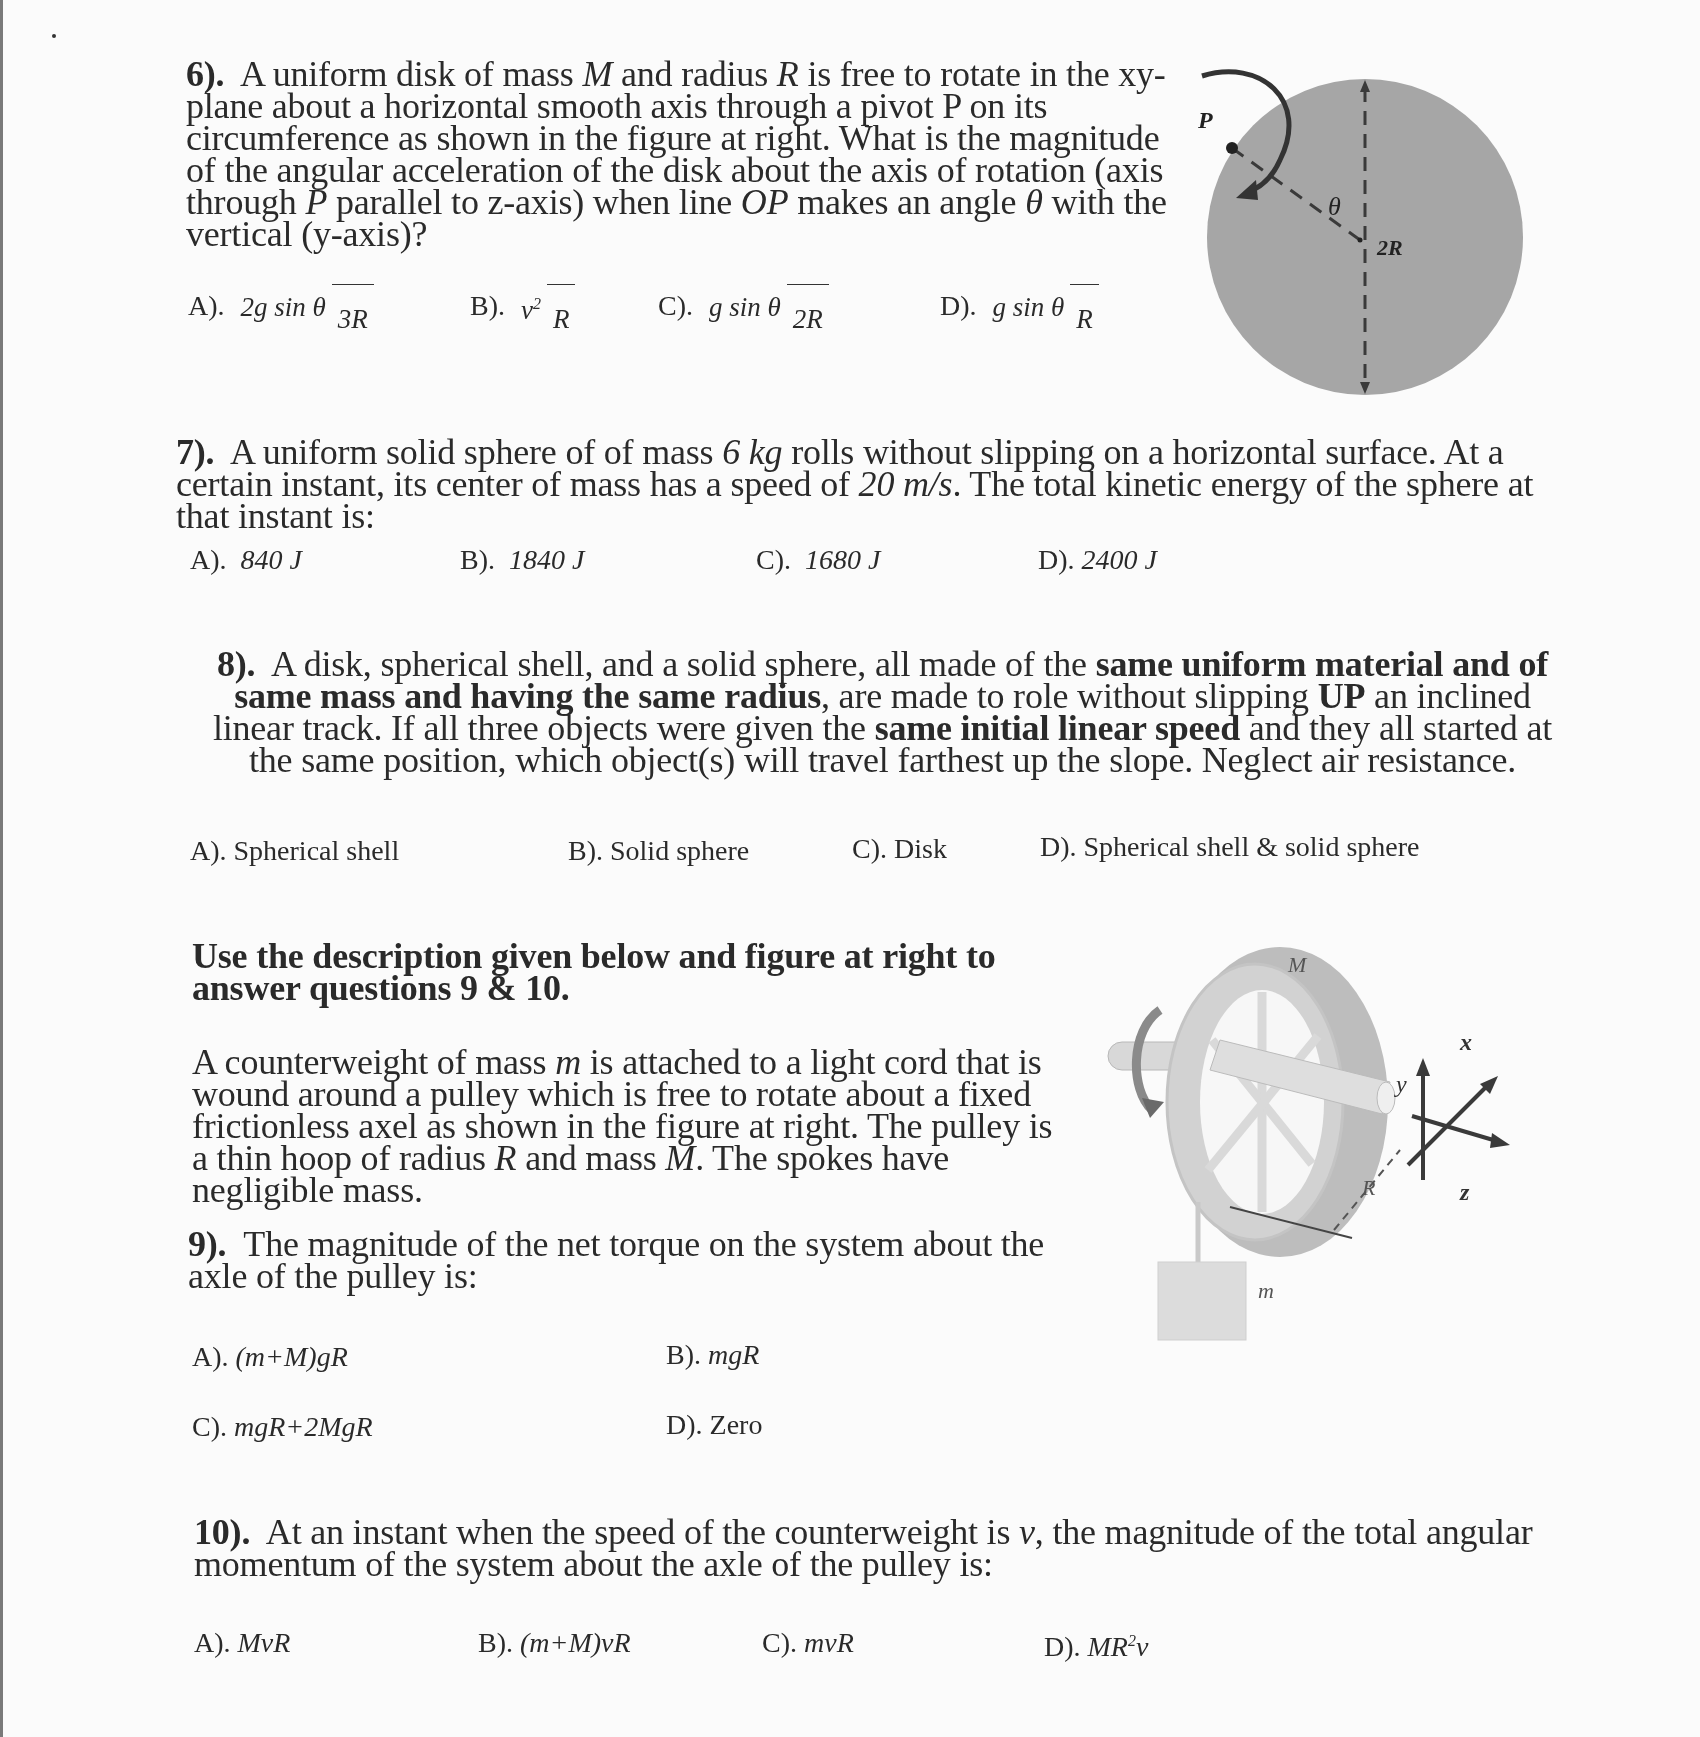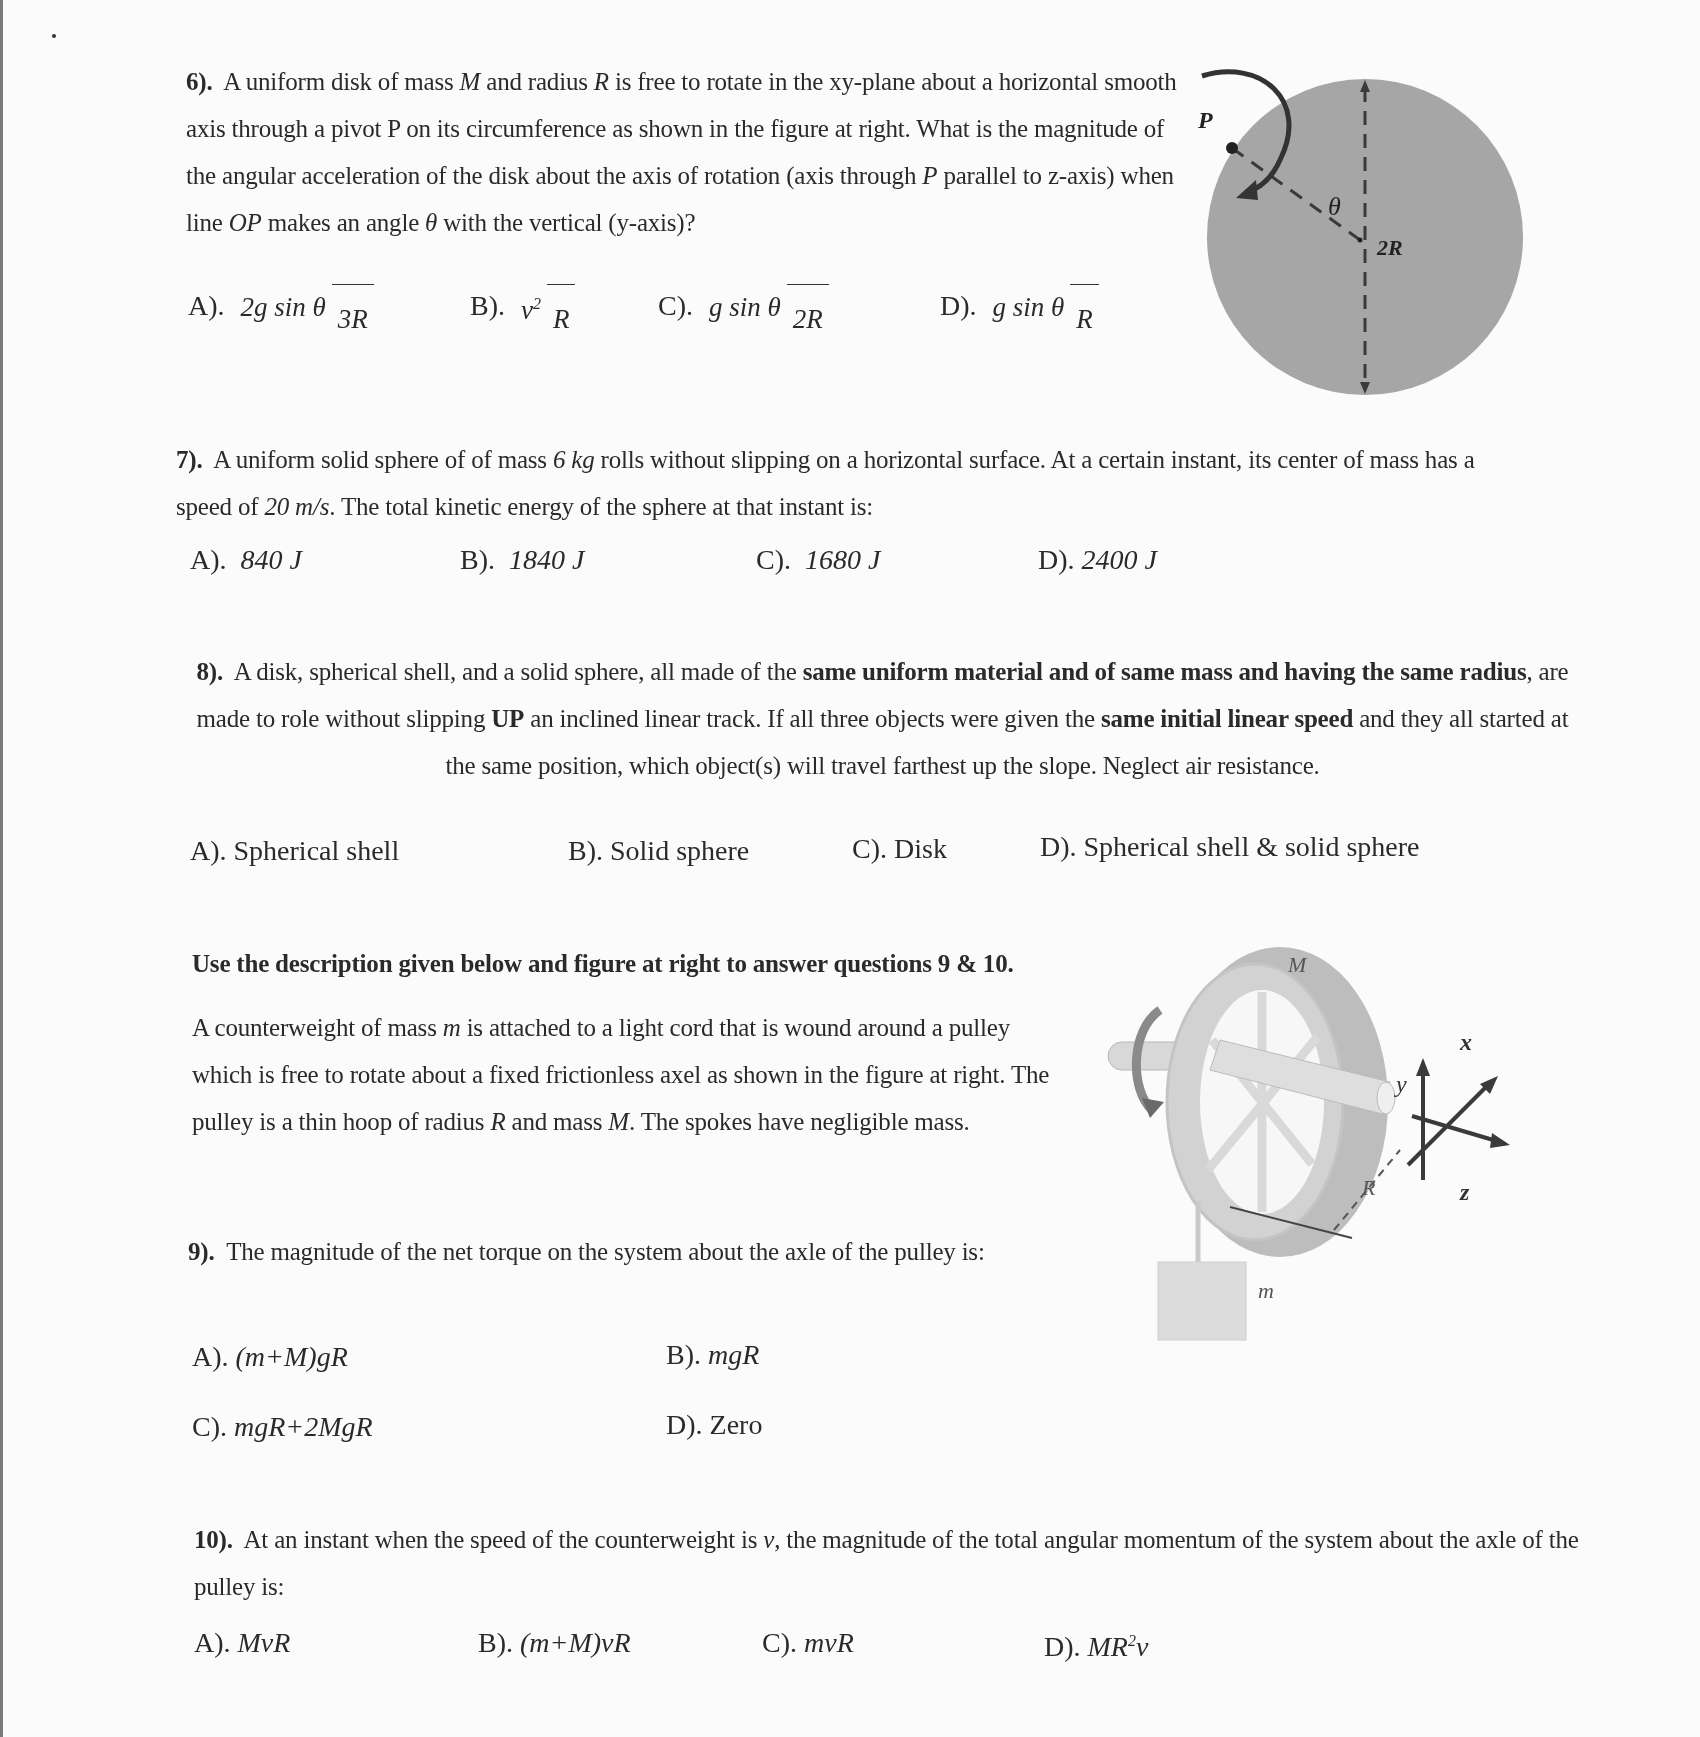--- a/index.html
+++ b/index.html
@@ -5,21 +5,21 @@
   html, body { margin: 0; padding: 0; }
   body {
     width: 1700px; height: 1737px; position: relative; overflow: hidden;
     background: #fbfbfb;
     font-family: "Liberation Serif", "DejaVu Serif", serif;
     color: #2a2a2a;
   }
   .edge-left { position: absolute; left: 0; top: 0; width: 3px; height: 1737px; background: #7a7a7a; }
   .speck { position: absolute; width: 4px; height: 4px; border-radius: 50%; background: #333; }
   .abs { position: absolute; }
-  .q-text { font-size: 25px; line-height: 47px; letter-spacing: -0.2px; }
+  .q-text { font-size: 36px; line-height: 32px; letter-spacing: -0.2px; }
   .q-num { font-weight: bold; }
   .it { font-style: italic; }
   .b { font-weight: bold; }
   .opt { position: absolute; font-size: 28px; line-height: 34px; white-space: nowrap; }
   .frac { display: inline-flex; flex-direction: row; align-items: center; vertical-align: middle; font-style: italic; font-size: 27px; margin-left: 10px; }
   .frac .num { padding: 0 6px 4px; line-height: 30px; }
   .frac .den { border-top: 1.6px solid #333; padding: 19px 6px 0; line-height: 30px; width: 100%; text-align: center; }
   sup { font-size: 16px; }
   svg text { font-family: "Liberation Serif", "DejaVu Serif", serif; }
 </style>
@@ -89,21 +89,21 @@
 <div class="abs q-text" style="left:190px; top:648px; width:1385px;text-align:center;">
   <span class="q-num">8).</span>&nbsp;
   <span>A disk, spherical shell, and a solid sphere, all made of the </span><span class="b">same uniform material and of same mass and having the same radius</span><span>, are made to role without slipping </span><span class="b">UP</span><span> an inclined linear track.  If all three objects were given the </span><span class="b">same initial linear speed</span><span> and they all started at the same position, which object(s) will travel farthest up the slope. Neglect air resistance.</span>
 </div>
 <div class="opt" style="left:190px; top:834px;"><span>A).</span> <span>Spherical shell</span></div>
 <div class="opt" style="left:568px; top:834px;"><span>B).</span> <span>Solid sphere</span></div>
 <div class="opt" style="left:852px; top:832px;"><span>C).</span> <span>Disk</span></div>
 <div class="opt" style="left:1040px; top:830px;"><span>D).</span> <span>Spherical shell &amp; solid sphere</span></div>
 
 <div class="abs q-text b" style="left:192px; top:940px; width:880px;">Use the description given below and figure at right to answer questions 9 &amp; 10.</div>
-<div class="abs q-text" style="left:192px; top:1004px; width:880px;">
+<div class="abs q-text" style="left:192px; top:1046px; width:880px;">
   <span>A counterweight of mass </span><span class="it">m</span><span> is attached to a light cord that is wound around a pulley which is free to rotate about a fixed frictionless axel as shown in the figure at right. The pulley is a thin hoop of radius </span><span class="it">R</span><span> and mass </span><span class="it">M</span><span>. The spokes have negligible mass.</span>
 </div>
 
 <svg class="abs" style="left:1090px; top:930px;" width="520" height="420" viewBox="0 0 520 420">
 
   <rect x="18" y="112" width="120" height="28" rx="14" fill="#d8d8d8" stroke="#b8b8b8"></rect>
 
   <path d="M 70 80 C 40 100, 40 160, 62 180" fill="none" stroke="#8a8a8a" stroke-width="9"></path>
   <polygon points="60,188 52,168 74,172" fill="#6a6a6a"></polygon>
 

